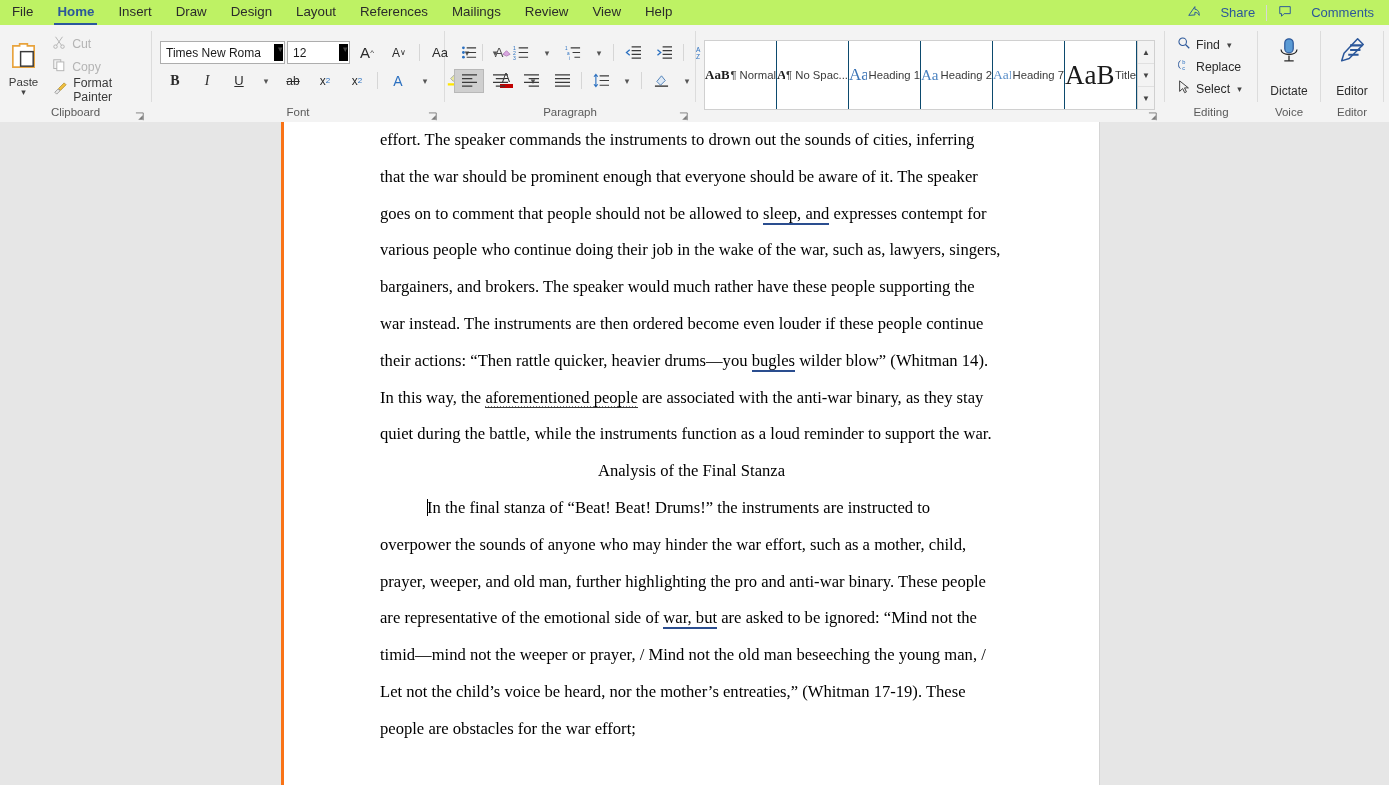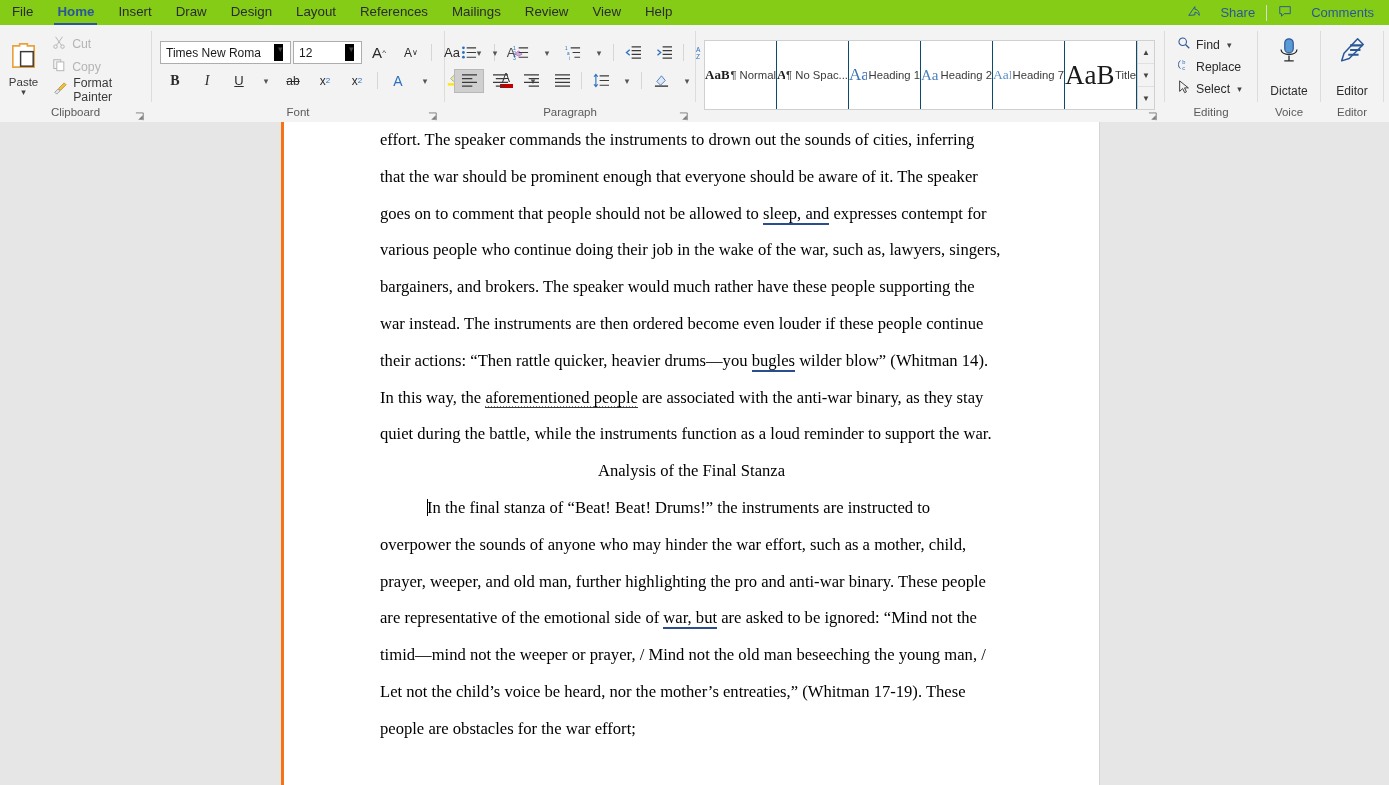--- a/index.html
+++ b/index.html
@@ -8,21 +8,21 @@
     overflow: hidden;
     background: #e6e6e6;
     font-family: "Liberation Sans", sans-serif;
     -webkit-font-smoothing: antialiased;
   }
   .app { position: relative; width: 1389px; height: 785px; }
 
   
   .tabbar {
     position: absolute; top: 0; left: 0; width: 1389px; height: 25px;
-    background: #84cc16;
+    background: #bef264;
     display: flex; align-items: flex-end;
   }
   .tab {
     font-size: 13.3px; color: #2b2b2b; padding: 0 12px;
     height: 25px; line-height: 24px; white-space: nowrap; cursor: default;
   }
   .tab.active { color: #2b579a; font-weight: bold; position: relative; }
   .tab.active::after {
     content: ""; position: absolute; left: 9px; right: 9px; bottom: 0;
     height: 2px; background: #2b579a;
@@ -70,21 +70,21 @@
   }
   .clip-item.disabled { color: #b4b4b4; }
 
   
   .fontgrp { width: 292px; }
   .fg-rows { display: flex; flex-direction: column; gap: 4px; padding-left: 4px; }
   .fg-row { display: flex; align-items: center; gap: 2px; }
   .combo {
     height: 21px; border: 1px solid #adadad; background: #fff;
     display: flex; align-items: center; font-size: 12px; color: #1a1a1a;
-    padding: 0 8px 0 5px; cursor: default;
+    padding: 0 2px 0 5px; cursor: default;
   }
   .combo .caret { margin-left: auto; padding: 0 4px; font-size: 9px; color: #444; }
   .font-name { width: 116px; }
   .font-size { width: 54px; }
   .ic {
     display: inline-flex; align-items: center; justify-content: center;
     height: 22px; min-width: 22px; padding: 0 3px;
     font-size: 13px; color: #2b2b2b; cursor: default; border: 1px solid transparent;
   }
   .ic.sm-caret { min-width: 12px; font-size: 9px; color: #555; }

